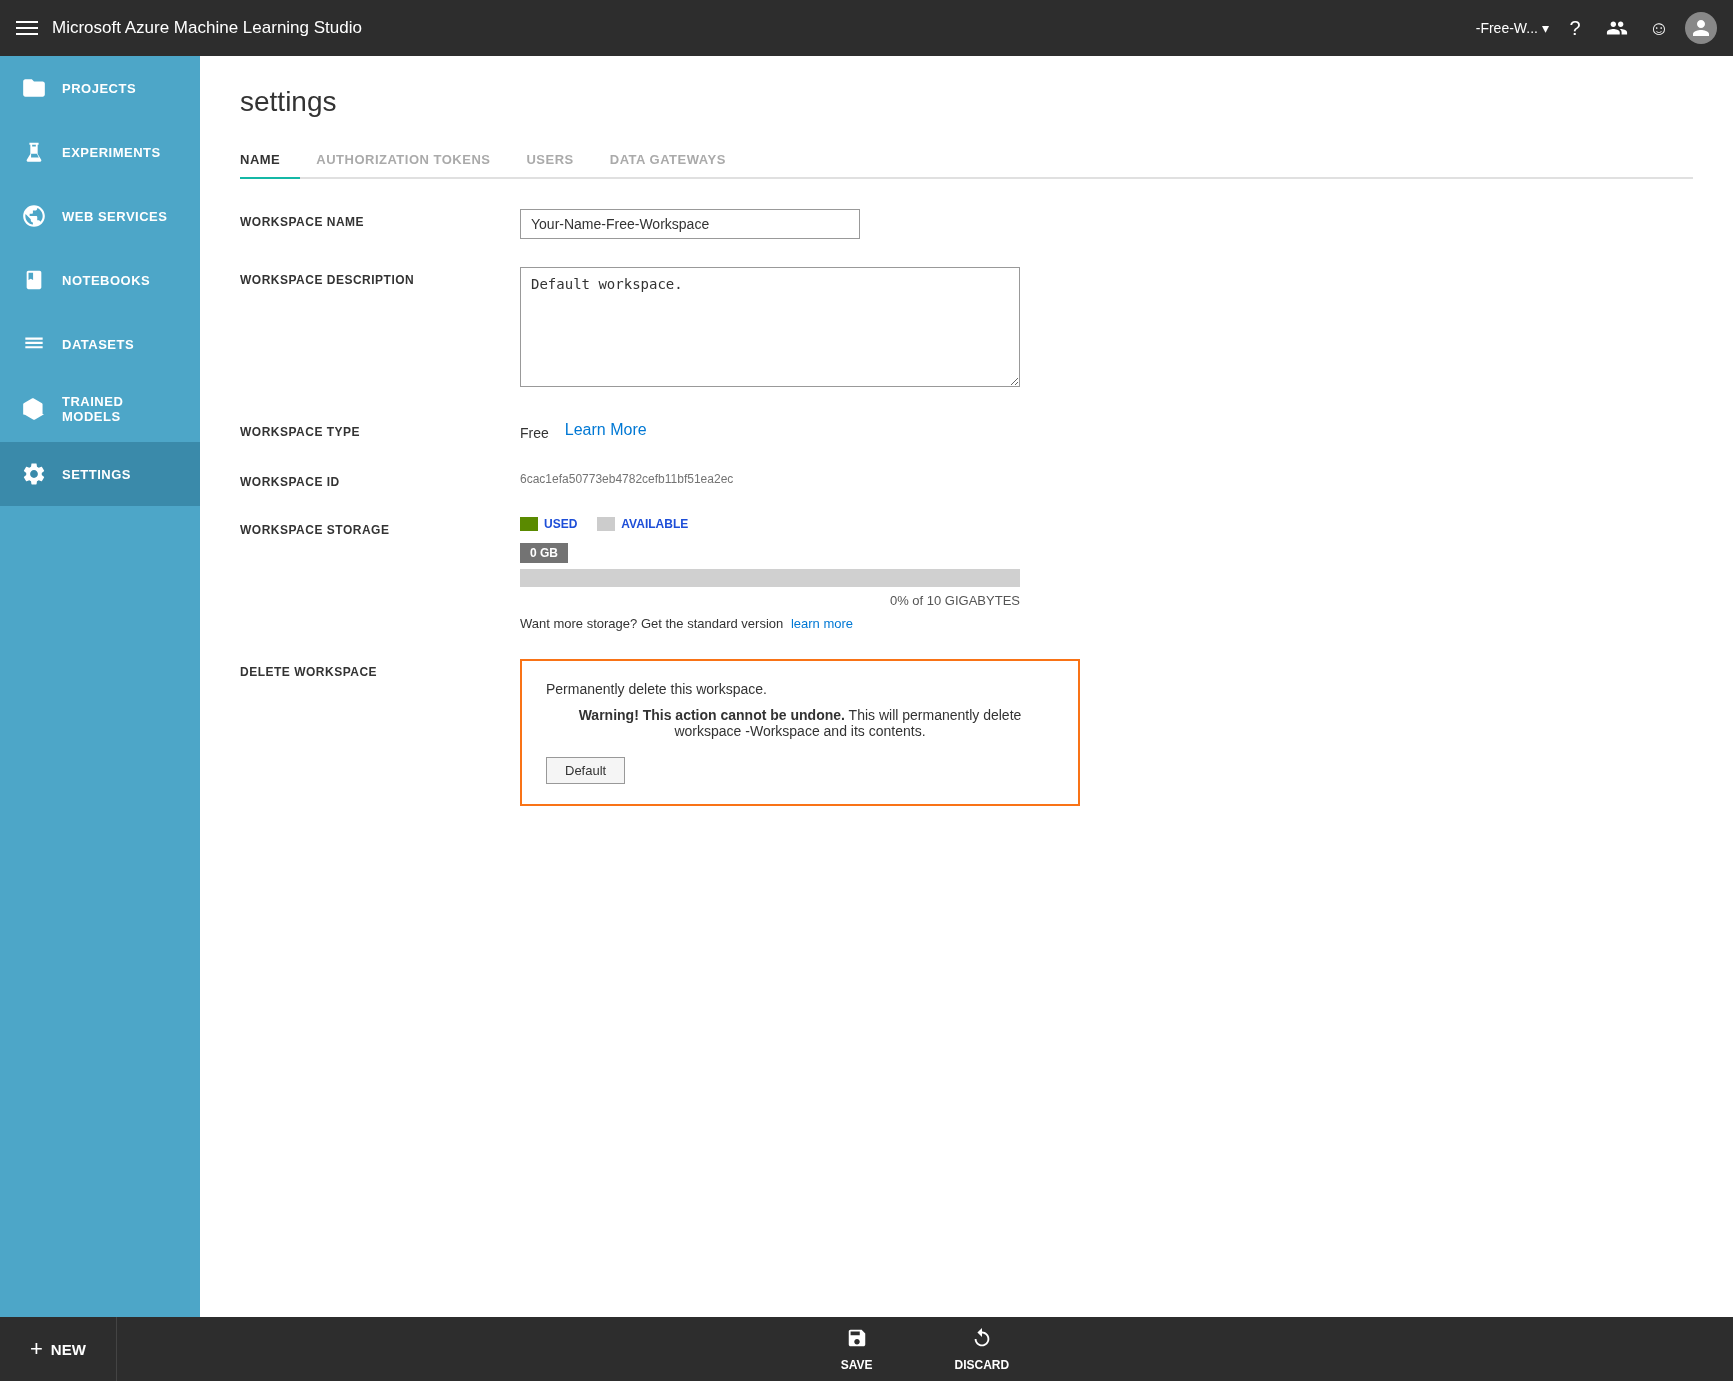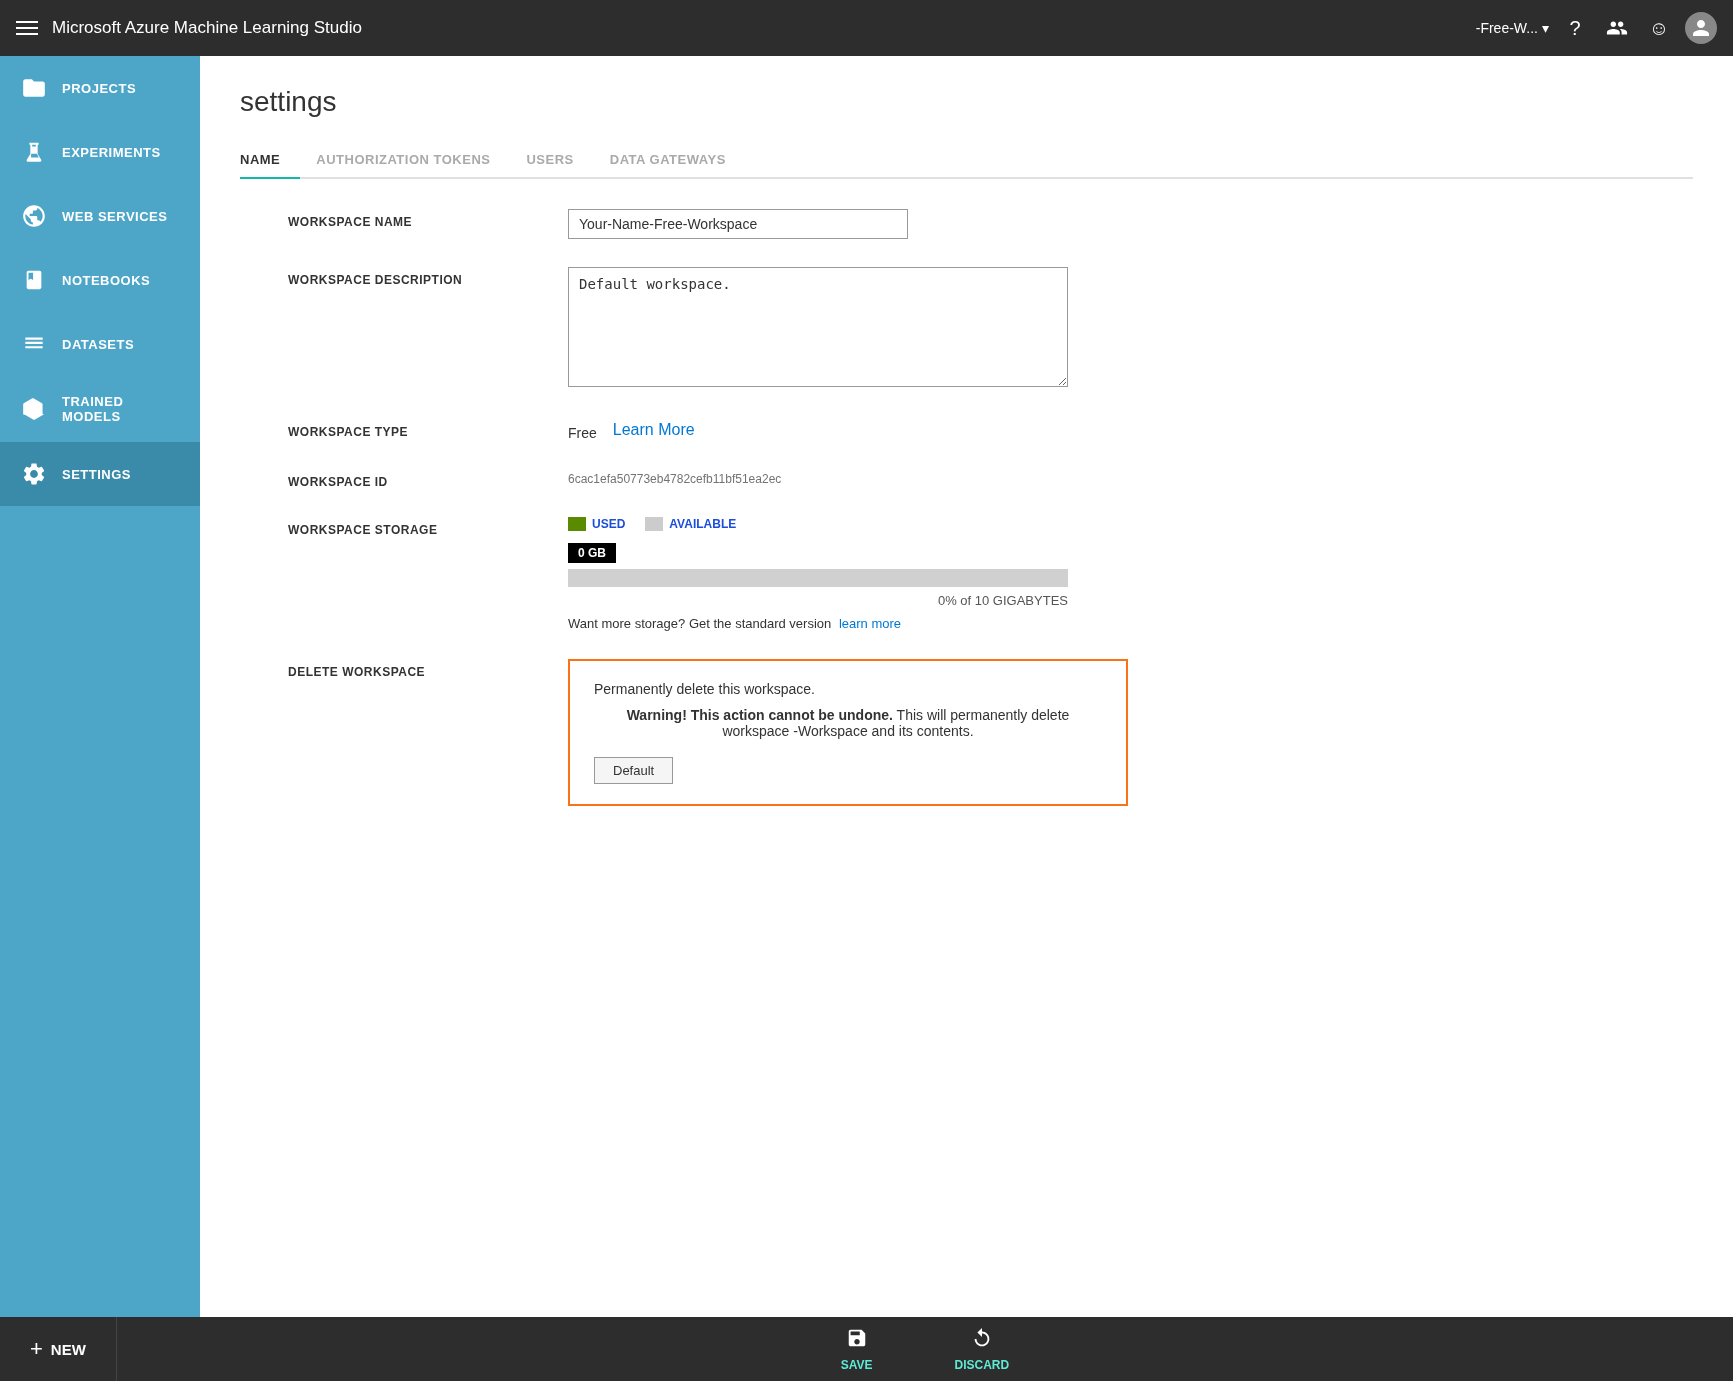--- a/index.html
+++ b/index.html
@@ -137,21 +137,20 @@
     }
     .form-label {
       width: 280px;
       flex-shrink: 0;
       font-size: 12px;
       font-weight: 700;
       color: #333;
       text-transform: uppercase;
       letter-spacing: 0.5px;
       padding-top: 6px;
-      margin-left: 48px;
     }
     .form-value {
       flex: 1;
     }
     .form-input {
       width: 340px;
       border: 1px solid #999;
       padding: 6px 10px;
       font-size: 14px;
       color: #333;
@@ -202,21 +201,21 @@
       text-transform: uppercase;
     }
     .legend-swatch {
       width: 18px;
       height: 14px;
     }
     .legend-swatch.used { background: #5a8a00; }
     .legend-swatch.available { background: #ccc; }
 
     .storage-badge {
-      background: #000000;
+      background: #737373;
       color: #fff;
       font-size: 12px;
       font-weight: 600;
       padding: 3px 10px;
       display: inline-block;
       margin-bottom: 6px;
     }
     .storage-bar-container {
       width: 500px;
       height: 18px;
@@ -299,21 +298,21 @@
       flex: 1;
       display: flex;
       justify-content: center;
       gap: 50px;
     }
     .bottombar-action {
       display: flex;
       flex-direction: column;
       align-items: center;
       gap: 4px;
-      color: #5eead4;
+      color: #ffffff;
       font-size: 12px;
       font-weight: 600;
       text-transform: uppercase;
       cursor: pointer;
       padding: 8px 16px;
     }
     .action-icon {
       font-size: 20px;
     }
   </style>

